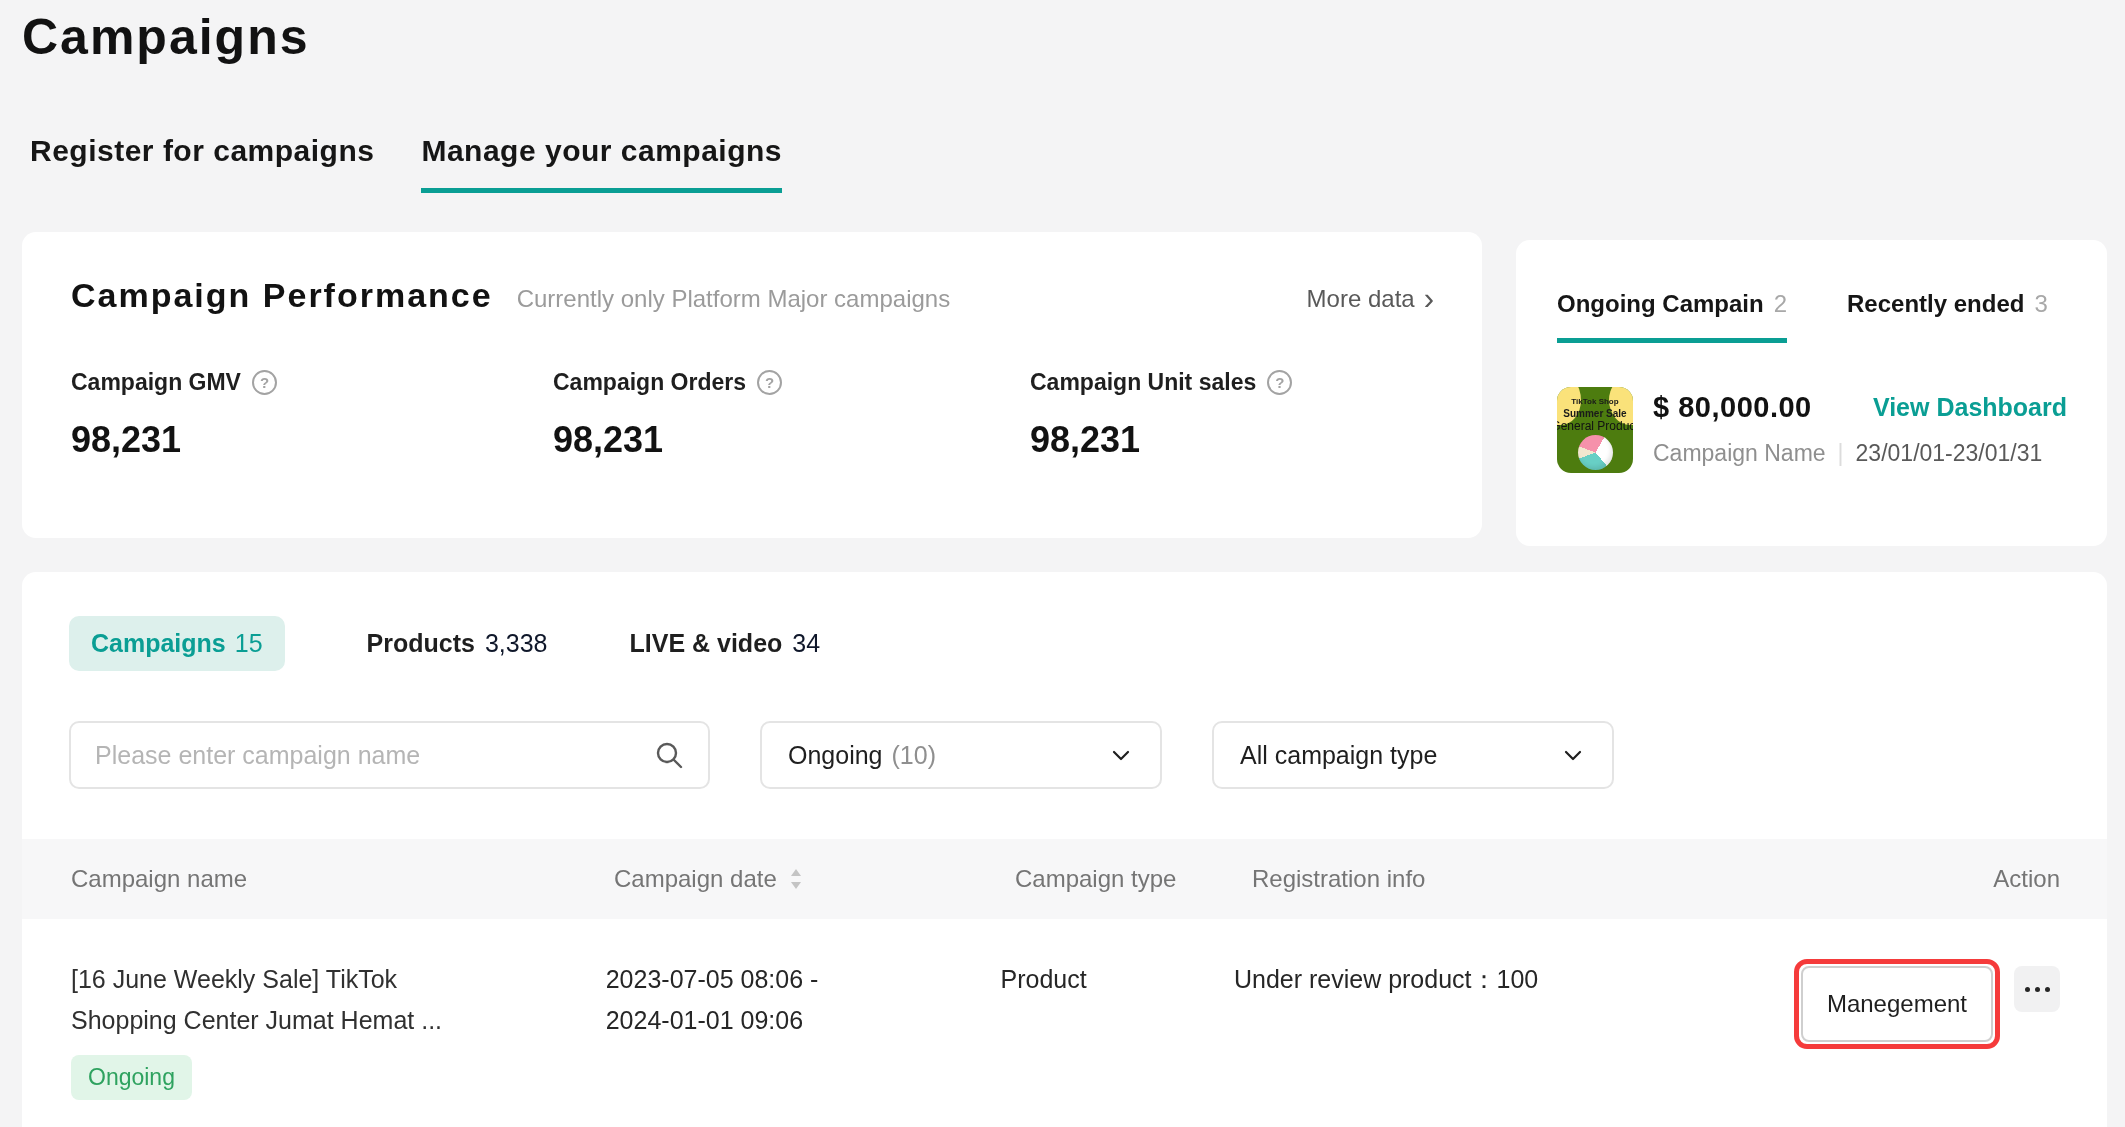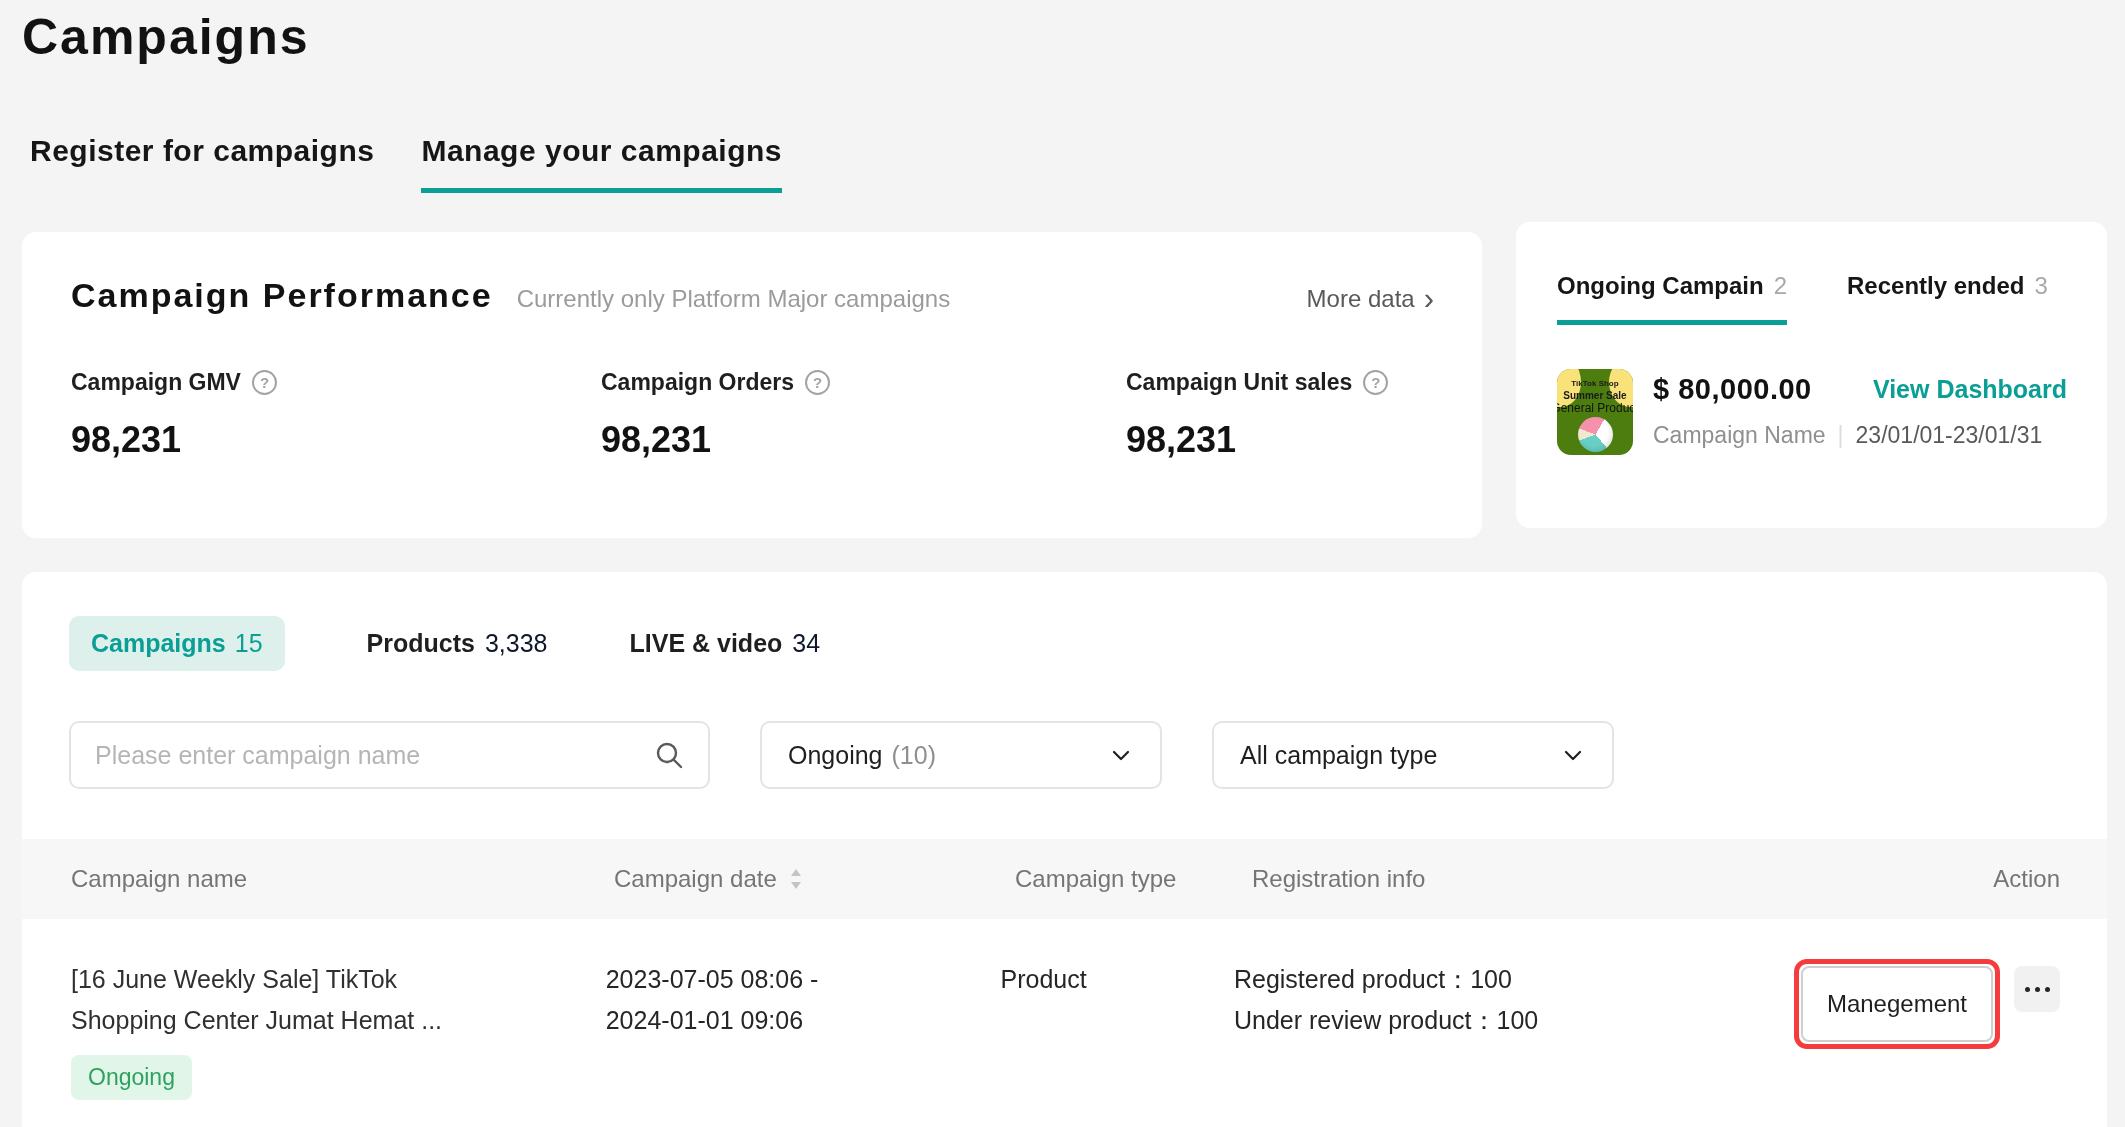--- a/index.html
+++ b/index.html
@@ -9,29 +9,29 @@
   .top-tab { font-size:30px; font-weight:700; color:#161616; letter-spacing:0.5px; padding-bottom:20px; border-bottom:5px solid transparent; cursor:pointer; }
   .top-tab.active { border-bottom-color:#0a9e94; }
   .card { position:absolute; background:#fff; border-radius:14px; }
   
   #perf-card { left:22px; top:232px; width:1460px; height:306px; padding:44px 48px 0 49px; }
   .perf-head { display:flex; align-items:baseline; }
   .perf-title { font-size:34px; font-weight:700; color:#121212; letter-spacing:2px; }
   .perf-sub { font-size:24px; color:#9b9b9b; margin-left:24px; }
   .more { margin-left:auto; font-size:24px; color:#595959; display:flex; align-items:center; gap:9px; cursor:pointer; }
   .more .chev { font-size:31px; line-height:0.8; font-weight:400; }
-  .metrics { display:flex; margin-top:54px;gap:48px; }
+  .metrics { display:flex; margin-top:54px; }
   .metric { width:482px; }
   .metric:nth-child(2) { width:477px; }
   .metric:last-child { width:auto; }
   .metric-label { font-size:23px; font-weight:600; color:#1f1f1f; display:flex; align-items:center; gap:11px; }
   .q-icon { width:25px; height:25px; border:2px solid #a3a3a3; border-radius:50%; color:#a3a3a3; font-size:15px; display:flex; align-items:center; justify-content:center; font-weight:700; }
   .metric-value { font-size:36px; font-weight:700; margin-top:23px; color:#121212; }
   
-  #ongoing-card { left:1516px; top:222px; width:591px; height:306px; padding:50px 40px 0 41px; }
+  #ongoing-card { left:1516px; top:240px; width:591px; height:306px; padding:50px 40px 0 41px; }
   .panel-tabs { display:flex; gap:60px; }
   .panel-tab { font-size:24px; font-weight:700; color:#161616; padding-bottom:20px; border-bottom:5px solid transparent; display:flex; gap:10px; align-items:baseline; cursor:pointer; }
   .panel-tab .cnt { color:#a8a8a8; font-weight:400; }
   .panel-tab.active { border-bottom-color:#0a9e94; }
   .campaign-item { display:flex; margin-top:44px; align-items:flex-start; }
   .thumb { width:76px; height:86px; border-radius:14px; background:#4d7c0f; position:relative; overflow:hidden; flex:0 0 auto; display:flex; flex-direction:column; align-items:center; }
   .thumb::before { content:""; position:absolute; left:-18px; top:-14px; width:42px; height:52px; background:#fae27a; border-radius:50% 60% 55% 45%; }
   .thumb::after { content:""; position:absolute; right:-16px; top:-10px; width:40px; height:48px; background:#fae27a; border-radius:55% 45% 50% 60%; }
   .thumb-brand { font-size:8px; font-weight:700; color:#1a1a1a; margin-top:10px; z-index:1; white-space:nowrap; }
   .thumb-l1 { font-size:10px; font-weight:800; color:#1a1a1a; margin-top:2px; z-index:1; white-space:nowrap; }
@@ -211,21 +211,20 @@
       <div class="name-line">[16 June Weekly Sale] TikTok</div>
       <div class="name-line">Shopping Center Jumat Hemat ...</div>
       <span class="badge">Ongoing</span>
     </div>
     <div class="col-date" style="display:block;">
       <div class="date-line">2023-07-05 08:06 -</div>
       <div class="date-line">2024-01-01 09:06</div>
     </div>
     <div class="col-type type-cell">Product</div>
     <div class="col-reg" style="flex:0 0 auto; width:560px;">
-      <div class="reg-line">Registered product：100</div>
       <div class="reg-line">Under review product：100</div>
     </div>
     <div class="action-cell">
       <span class="ring">
         <button class="manage-btn">Manegement</button>
       </span>
       <div class="more-btn">
         <span class="dot"></span>
         <span class="dot"></span>
         <span class="dot"></span>

